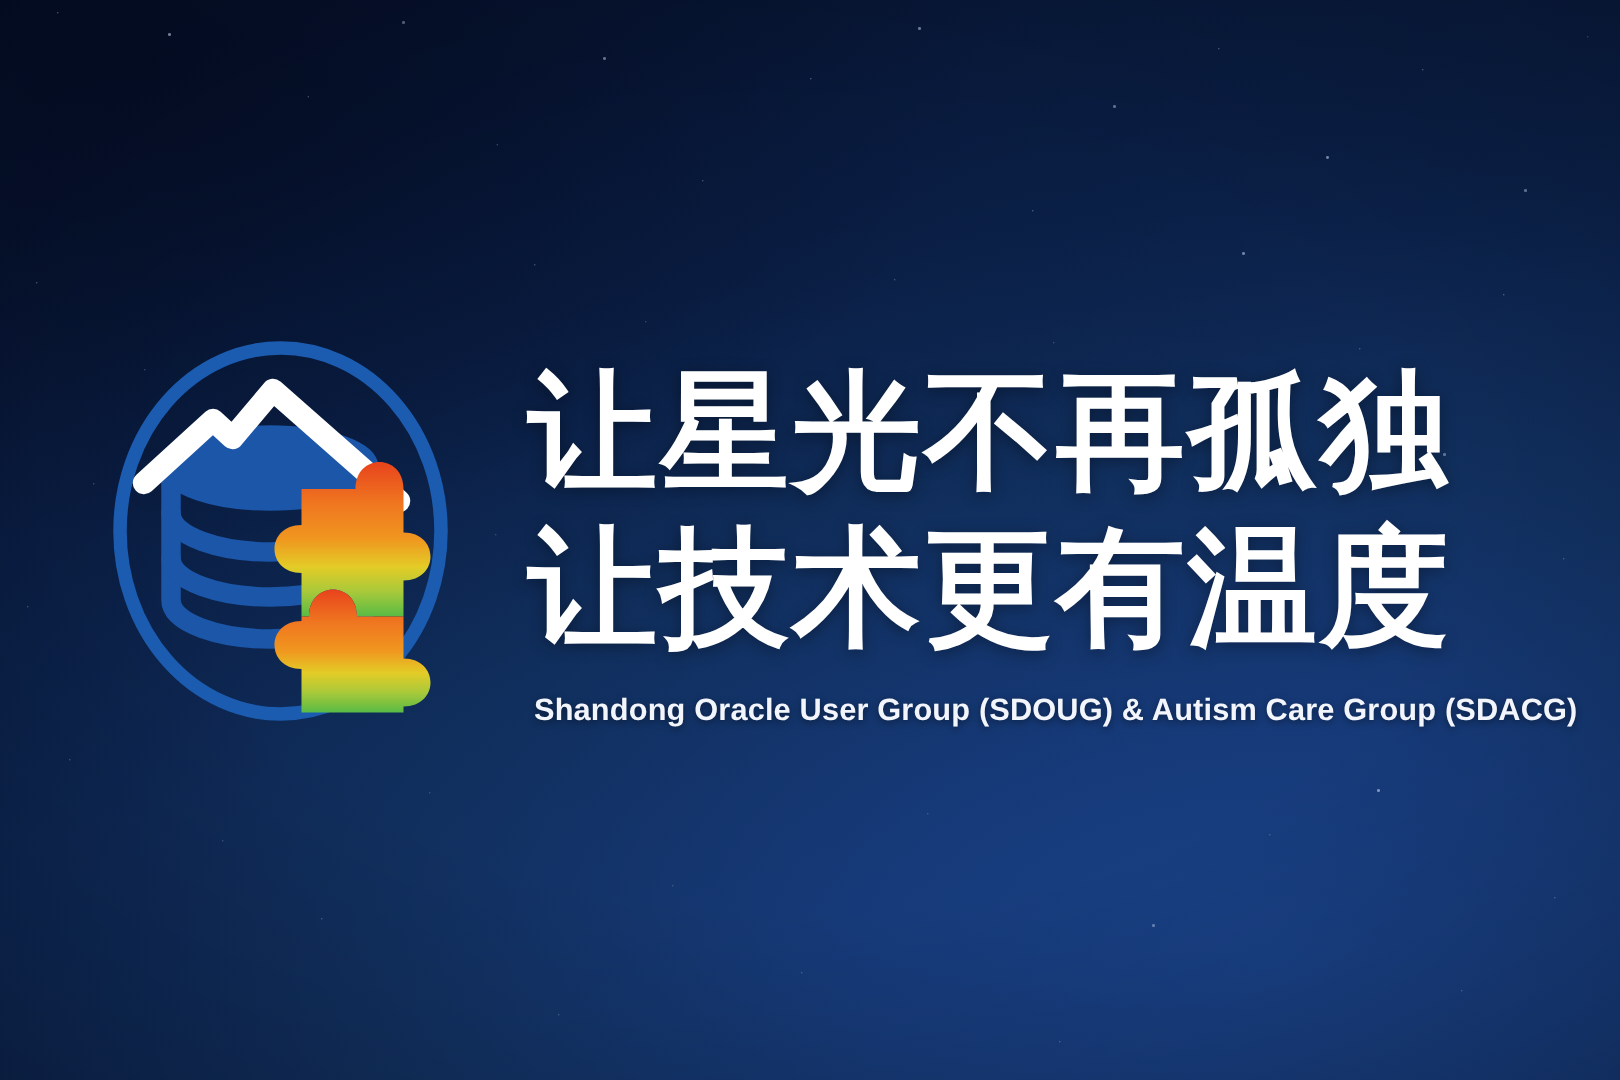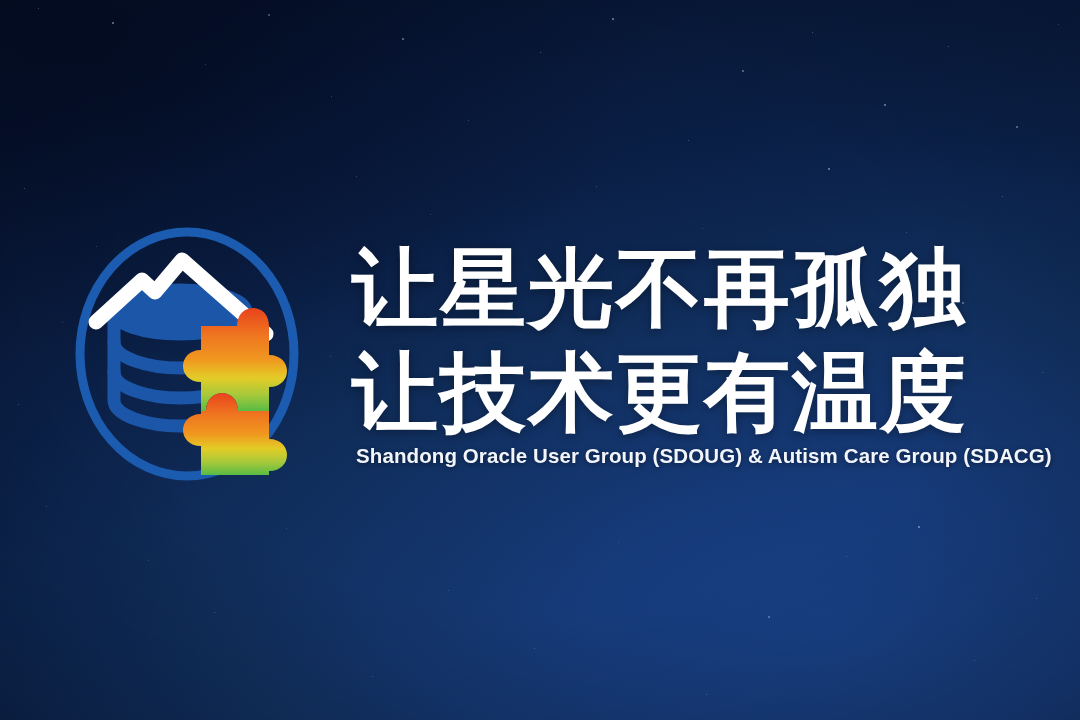--- a/index.html
+++ b/index.html
@@ -82,20 +82,21 @@
     color: #ffffff;
     font-family: "DejaVu Sans", "Liberation Sans", sans-serif;
     font-weight: 700;
     font-size: 86px;
     line-height: 104px;
     letter-spacing: 2px;
     white-space: nowrap;
     text-shadow: 0 2px 10px rgba(0,0,0,0.35);
   }
   .subtitle {
+    margin-top: 18px;
     margin-left: 4px;
     color: #f2f5fb;
     font-family: "Liberation Sans", "DejaVu Sans", sans-serif;
     font-weight: 700;
     font-size: 20.5px;
     letter-spacing: 0.1px;
     white-space: nowrap;
     text-shadow: 0 1px 5px rgba(0,0,0,0.45);
   }
 </style>

